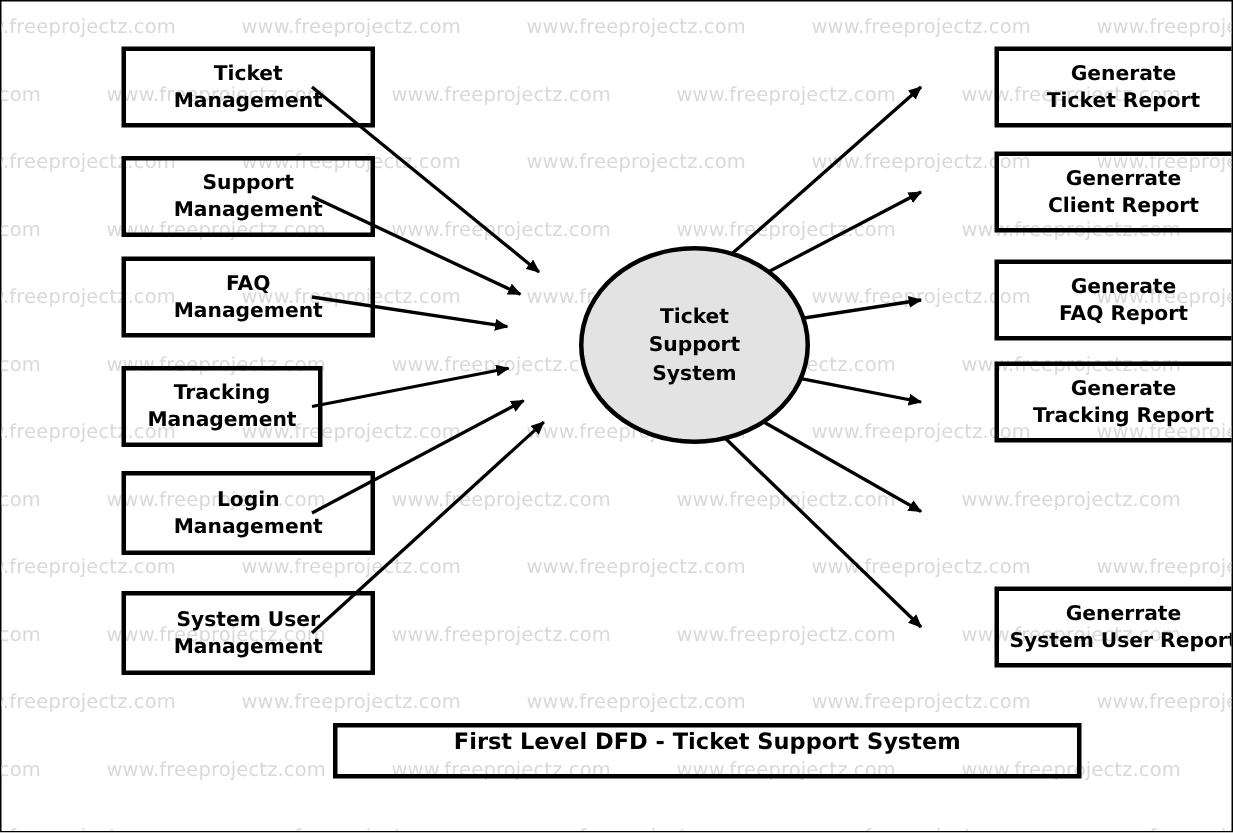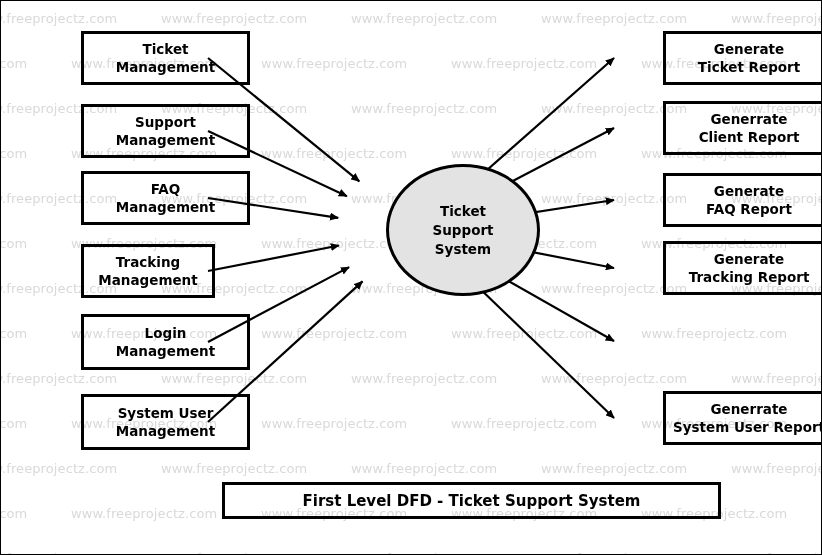--- a/index.html
+++ b/index.html
@@ -95,21 +95,21 @@
     color: #000000;
     white-space: pre-line;
   }
 
   .caption-box {
     position: absolute;
     box-sizing: border-box;
     border: 3px solid #000000;
     background: transparent;
     display: flex;
-    align-items: center;
+    align-items: flex-start;
     justify-content: center;
   }
   .caption-box .label {
     font-family: "DejaVu Sans", sans-serif;
     font-weight: bold;
     font-size: 15px;
     color: #000000;
     white-space: nowrap;
   }
 </style>

